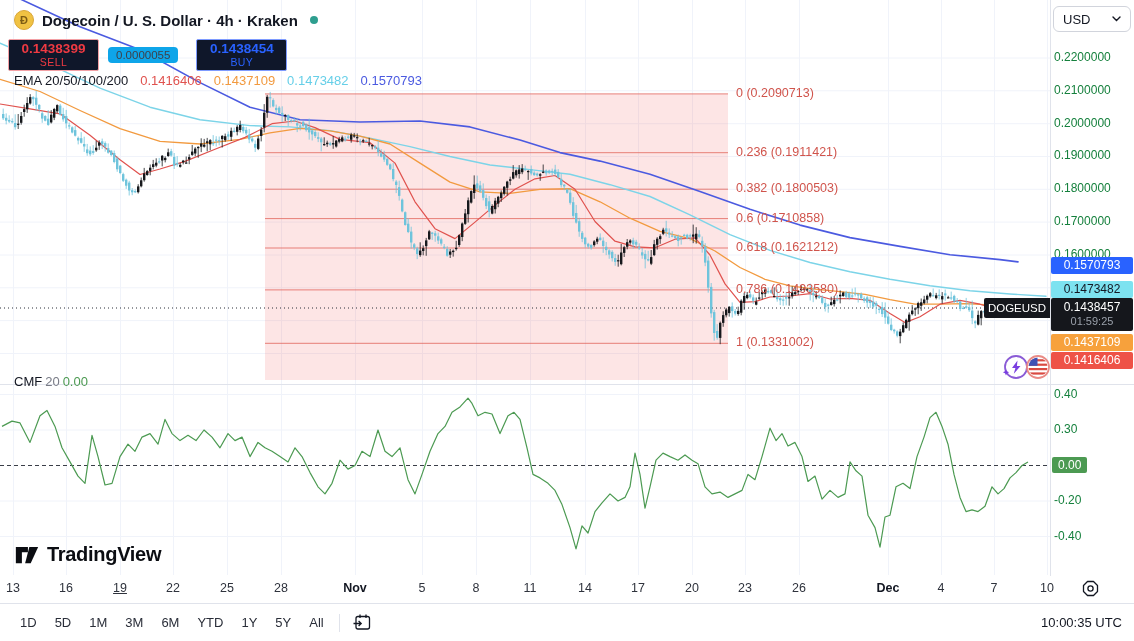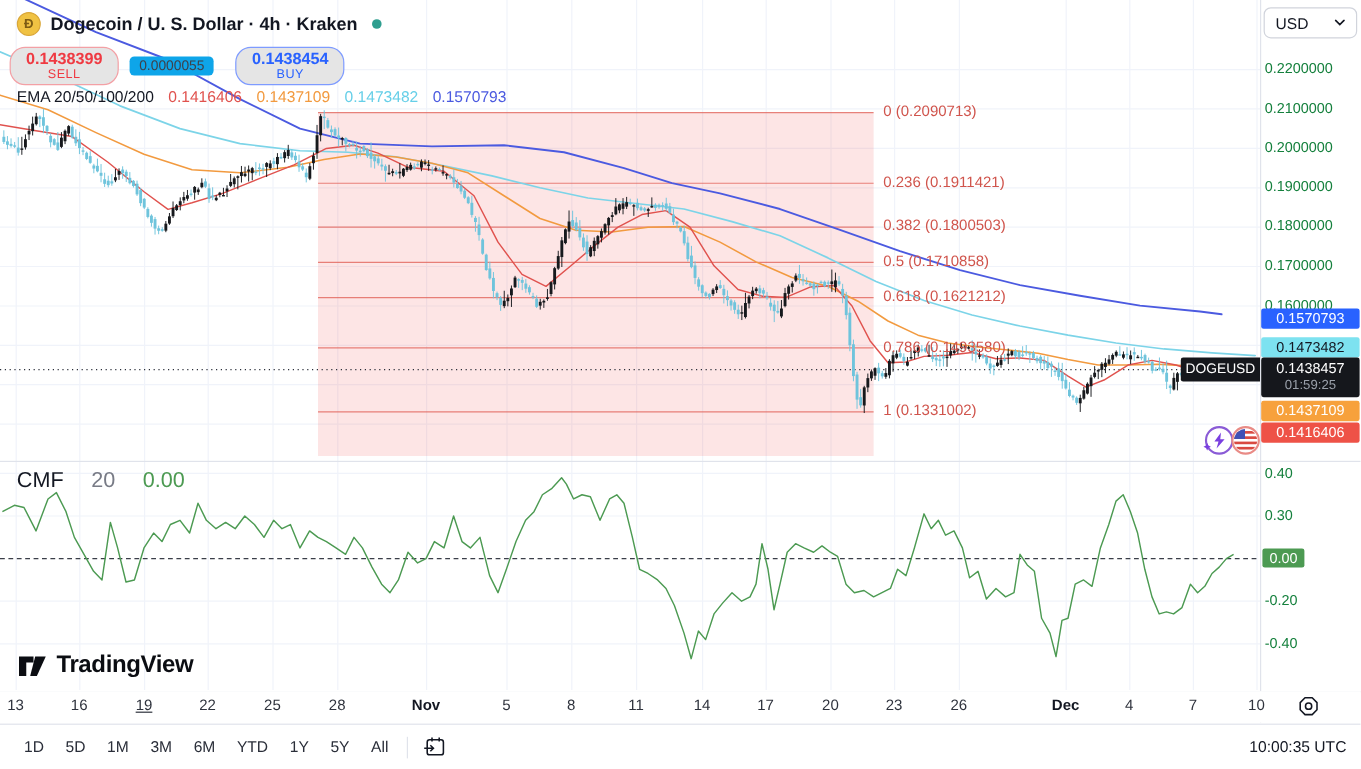--- a/index.html
+++ b/index.html
@@ -12,36 +12,36 @@
   .header{position:absolute;left:14px;top:8px;height:24px;display:flex;align-items:center;gap:8px;z-index:6;white-space:nowrap}
   .coin{width:20px;height:20px;border-radius:50%;background:#f0c243;border:1px solid #d9a638;display:flex;align-items:center;justify-content:center;font-size:11px;font-weight:bold;color:#7d5c14}
   .title{font-size:15px;font-weight:700;color:#131722}
   .status-dot{width:8px;height:8px;border-radius:50%;background:#2e9e8f;margin:0 4px}
   .ohlc{display:flex;gap:9px;font-size:13px;color:#131722}
   .ohlc .v{color:#089981;margin-left:2px}
   .chg{color:#089981;font-size:13px}
   .currency{position:absolute;left:1053px;top:6px;width:78px;height:26px;border:1px solid #d1d4dc;border-radius:6px;display:flex;align-items:center;justify-content:space-between;padding:0 9px;font-size:13px;color:#131722;z-index:6;background:#fff;cursor:pointer}
   
   .trade{position:absolute;left:8px;top:39px;display:flex;align-items:center;z-index:6}
-  .tbtn{width:91px;height:32px;border-radius:13px;background:#e5e5e5;display:flex;flex-direction:column;align-items:center;justify-content:center;line-height:1.05;cursor:pointer}
+  .tbtn{width:91px;height:32px;border-radius:2px;background:#0f172a;display:flex;flex-direction:column;align-items:center;justify-content:center;line-height:1.05;cursor:pointer}
   .tbtn .pv{font-size:13.5px;font-weight:700}
   .tbtn .pl{font-size:10.5px;letter-spacing:.4px}
   .sell{border:1.5px solid #f3a0a5;color:#ef3a42}
   .buy{border:1.5px solid #7e9bff;color:#2962ff;margin-left:9px}
   .spread{margin:0 9px;background:#0ea5e9;border-radius:4px;padding:2px 8px;font-size:11.5px;color:#3e414a}
   
   .ema-legend{position:absolute;left:14px;top:73px;display:flex;gap:12px;font-size:13px;color:#131722;z-index:6;white-space:nowrap}
   
   .price-axis{position:absolute;left:1050px;top:0;width:84px;height:602px;z-index:5}
   .ptick{position:absolute;left:4px;font-size:12px;color:#15803d;white-space:nowrap}
   .plabel{position:absolute;left:1px;width:82px;border-radius:2px;text-align:center;font-size:12px;display:flex;flex-direction:column;justify-content:center;line-height:1.25}
   .fibl{position:absolute;font-size:12.5px;white-space:nowrap;z-index:2}
   .symbol-tag{position:absolute;left:984px;top:298px;width:66px;height:20px;background:#15171c;color:#fff;font-size:11.5px;display:flex;align-items:center;justify-content:center;border-radius:2px 0 0 2px;z-index:3}
   .pane-icons{position:absolute;left:1001px;top:353px;display:flex;z-index:3}
-  .cmf-legend{position:absolute;left:14px;top:390px;display:flex;gap:23px;font-size:18px;z-index:5}
+  .cmf-legend{position:absolute;left:14px;top:374px;display:flex;gap:3px;font-size:13px;z-index:5}
   .tv-logo{position:absolute;left:14px;top:541px;display:flex;align-items:center;gap:7px;z-index:5;cursor:pointer}
   .tv-logo .txt{font-size:20px;font-weight:800;letter-spacing:-0.3px;color:#0b0d12}
   .time-axis{position:absolute;left:0;top:576px;width:1134px;height:26px;background:#fff;z-index:4}
   .ttick{position:absolute;top:5px;transform:translateX(-50%);font-size:12.5px;color:#2f333d}
   .ttick.m{font-weight:700;color:#131722}
   .tax-icon{position:absolute;left:1081px;top:3px;cursor:pointer}
   
   .toolbar{position:absolute;left:0;top:603px;width:1134px;height:38px;background:#fff;border-top:1px solid #e0e3eb;display:flex;align-items:center;padding:0 12px;z-index:6}
   .rbtn{font-size:13px;color:#2a2e39;padding:5px 8px;border-radius:6px;cursor:pointer}
   .tb-sep{width:1px;height:18px;background:#e0e3eb;margin:0 7px}
@@ -797,21 +797,21 @@
         <rect x="1040" y="306.2" width="2.4" height="1.2" fill="#6fc4dc"></rect>
         <line x1="1044.2" y1="303.7" x2="1044.2" y2="312.8" stroke="#17191d" stroke-width="0.8"></line>
         <rect x="1043" y="305.6" width="2.4" height="3.2" fill="#17191d"></rect>
         <polyline points="2,426.4 12,421.1 20,422.9 30,442.4 40,415.8 47,410.5 55,426.4 62,447.8 70,461.9 78,476.1 85,483.3 92,435.3 98,456.6 105,485.0 112,483.3 120,456.6 128,444.2 135,451.3 142,437.1 150,433.6 158,444.2 165,419.4 172,433.6 180,440.6 188,435.3 196,440.6 204,430.0 212,437.1 220,447.8 228,433.6 235,440.6 242,437.1 250,456.6 258,442.4 265,447.8 272,451.3 280,456.6 288,461.9 295,447.8 302,456.6 310,472.6 318,486.8 325,493.9 332,483.3 340,460.2 348,469.1 355,465.5 362,451.3 370,456.6 378,430.0 385,451.3 392,456.6 400,447.8 408,479.7 415,493.9 422,474.4 430,451.3 438,433.6 445,426.4 452,412.3 460,406.9 468,398.1 472,403.4 478,415.8 485,412.3 492,414.0 500,433.6 508,415.8 514,412.3 520,419.4 527,447.8 533,474.4 540,477.9 548,483.3 555,490.4 562,504.6 570,527.6 576,548.9 582,525.9 588,533.0 595,511.6 602,502.8 610,493.9 618,501.0 625,497.4 630,486.8 635,453.1 640,474.4 645,508.1 650,486.8 656,460.2 663,453.1 670,456.6 678,460.2 685,454.9 692,460.2 698,463.7 705,486.8 712,493.9 720,492.1 728,497.4 735,493.9 742,490.4 748,474.4 755,479.7 762,456.6 770,428.2 776,440.6 782,433.6 788,446.0 795,442.4 802,456.6 808,481.5 815,476.1 822,499.2 830,490.4 838,497.4 845,493.9 850,461.9 856,470.8 862,476.1 868,515.2 875,527.6 880,547.1 885,517.0 890,515.2 896,486.8 903,483.3 910,488.6 917,456.6 924,437.1 930,417.6 936,412.3 942,426.4 948,444.2 954,474.4 960,497.4 966,511.6 972,509.9 978,511.6 985,506.3 992,486.8 998,493.9 1004,488.6 1010,477.9 1016,472.6 1022,465.5 1028,461.9" fill="none" stroke="#4c9a52" stroke-width="1.2" stroke-linejoin="round"></polyline>
       </svg></div>
 
   <div id="fib-labels">
       <div class="fibl" style="left: 736px; top: 85.8789px; color: rgb(208, 84, 76);">0 (0.2090713)</div>
       <div class="fibl" style="left: 736px; top: 144.74px; color: rgb(208, 84, 76);">0.236 (0.1911421)</div>
       <div class="fibl" style="left: 736px; top: 181.155px; color: rgb(208, 84, 76);">0.382 (0.1800503)</div>
-      <div class="fibl" style="left: 736px; top: 210.585px; color: rgb(208, 84, 76);">0.5 (0.1710858)</div>
+      <div class="fibl" style="left: 736px; top: 210.585px; color: rgb(208, 84, 76);">0.6 (0.1710858)</div>
       <div class="fibl" style="left: 736px; top: 240.016px; color: rgb(208, 84, 76);">0.618 (0.1621212)</div>
       <div class="fibl" style="left: 736px; top: 281.918px; color: rgb(208, 84, 76);">0.786 (0.1493580)</div>
       <div class="fibl" style="left: 736px; top: 335.292px; color: rgb(208, 84, 76);">1 (0.1331002)</div>
     </div>
 
   <div class="header">
     <span class="coin">
         <span>Ð</span>
       </span>
     <span class="title">Dogecoin / U. S. Dollar · 4h · Kraken</span>

